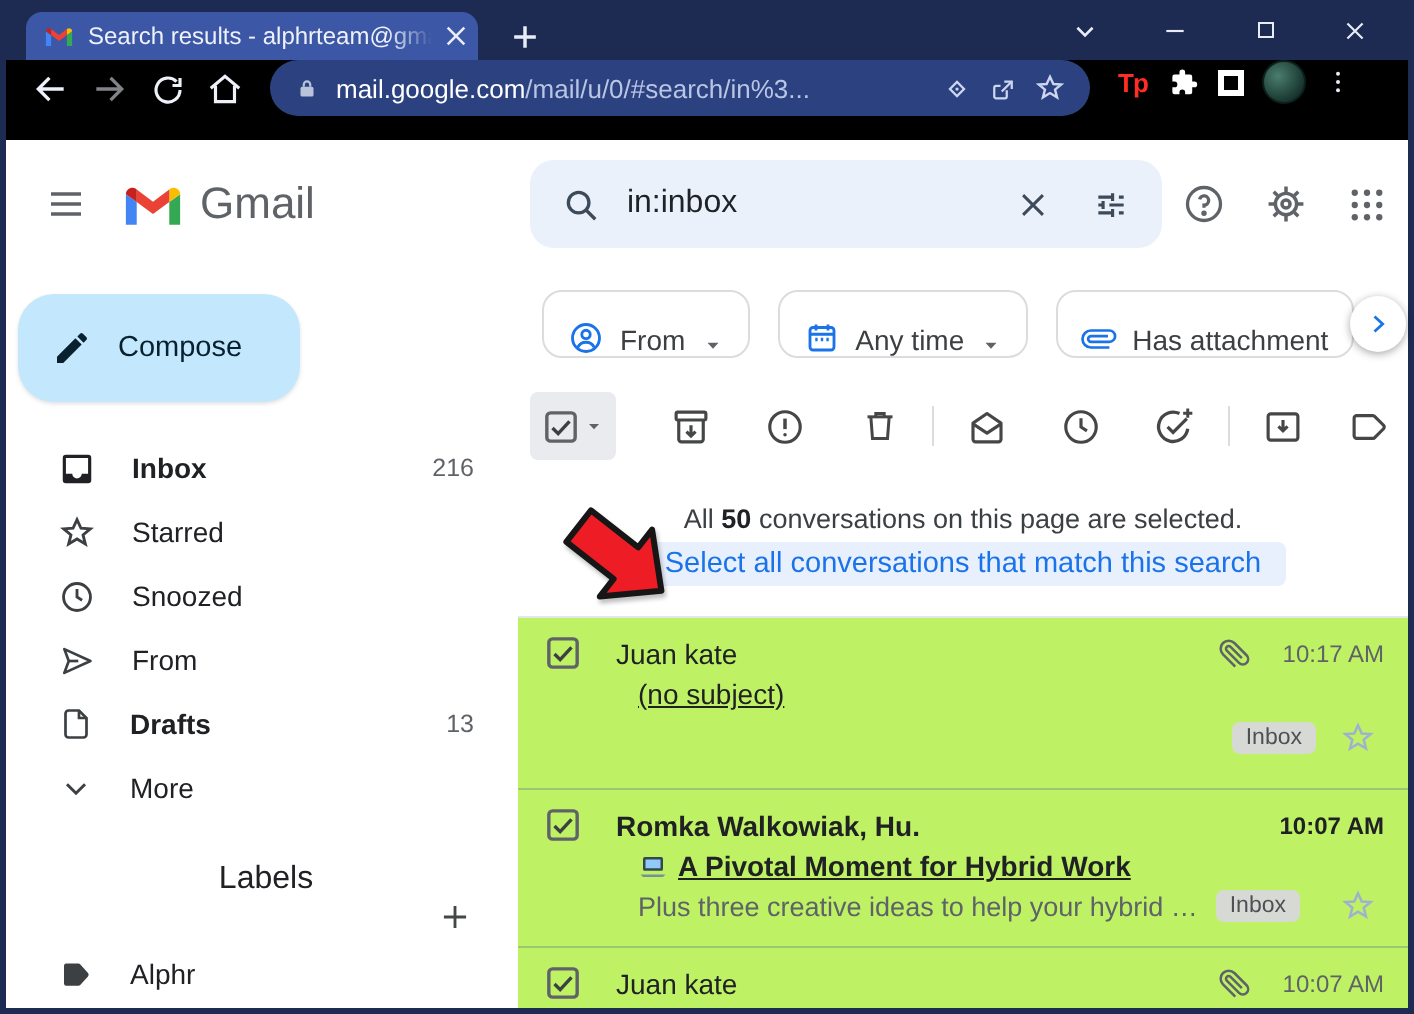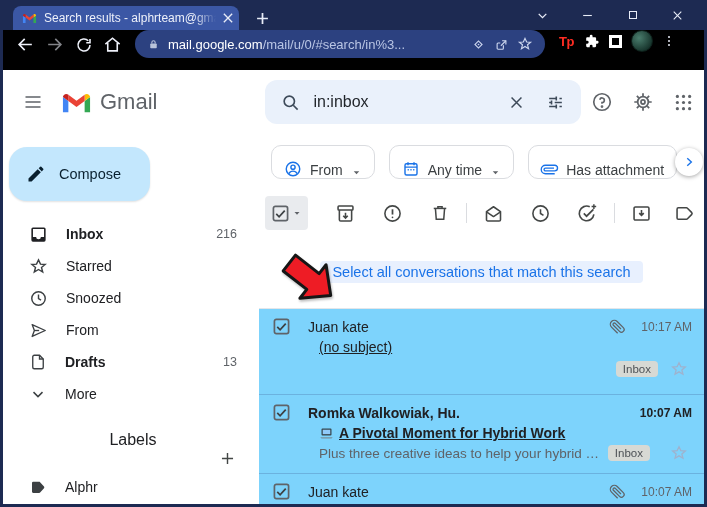--- a/index.html
+++ b/index.html
@@ -76,21 +76,21 @@
   .tb-btn { width:50px; height:34px; display:flex; align-items:center; justify-content:center; }
   .tb-div { width:1px; height:20px; background:#dadce0; margin:0 3px; }
 
   .banner { height:72px; display:flex; flex-direction:column; align-items:center; justify-content:center; gap:4px; }
   .banner-l1 { font-size:13.5px; color:#3c4043; }
   .banner-l1 b { color:#202124; }
   .banner-link { background:#e8f0fe; border-radius:4px; padding:3px 12px; font-size:14.5px; color:#1a73e8; }
   .big-arrow { position:absolute; left:22px; top:116px; z-index:5; filter:drop-shadow(1px 2px 1px rgba(0,0,0,.25)); }
 
   .maillist { flex:1; border-top:1px solid #e3e6ea; overflow:hidden; }
-  .mrow { background:#7dd3fc; border-bottom:1px solid rgba(66,103,155,.30); padding:9px 12px 6px 14px; }
+  .mrow { background:#bef264; border-bottom:1px solid rgba(66,103,155,.30); padding:9px 12px 6px 14px; }
   .mrow1 { height:86px; } .mrow2 { height:79px; } .mrow3 { height:100px; }
   .mline { display:flex; align-items:center; gap:8px; }
   .cb { flex:none; display:flex; margin-right:10px; }
   .sender { font-size:14px; color:#202124; }
   .subject { font-size:14px; color:#202124; margin:4px 0 0 46px; display:flex; align-items:center; gap:5px;text-decoration:underline; }
   .snippet { font-size:13.5px; color:#5f6368; margin-left:46px; flex:1; white-space:nowrap; overflow:hidden; text-overflow:ellipsis; }
   .time { font-size:12px; color:#5f6368; margin-left:8px; white-space:nowrap; }
   .bold .sender, .bold .subject { font-weight:700; }
   .time.bold-t { font-weight:700; color:#202124; }
   .clip { color:#5f6368; display:flex; }
@@ -478,20 +478,21 @@
             </svg>
           </div>
         <div class="tb-btn" style="width:42px">
           <svg width="21" height="21" viewBox="0 0 24 24" fill="none" stroke="currentColor" stroke-width="1.8">
               <path d="M3.5 7A1.5 1.5 0 0 1 5 5.5h9.2c.45 0 .87.2 1.16.54L20.3 11a1.6 1.6 0 0 1 0 2l-4.9 4.96a1.5 1.5 0 0 1-1.17.54H5A1.5 1.5 0 0 1 3.5 17z"></path>
             </svg>
           </div>
       </div>
 
       <div class="banner">
+        <div class="banner-l1"><span>All </span><b>50</b><span> conversations on this page are selected.</span></div>
         <div class="banner-link">Select all conversations that match this search</div>
       </div>
 
       <svg class="big-arrow" width="60" height="60" viewBox="0 0 48 48">
         <g transform="rotate(38 24 24)">
           <polygon points="2,16 26,16 26,7 44,24 26,41 26,32 2,32" fill="#ee1c25" stroke="#161616" stroke-width="2.4" stroke-linejoin="round"></polygon>
         </g>
       </svg>
 
       <div class="maillist">

